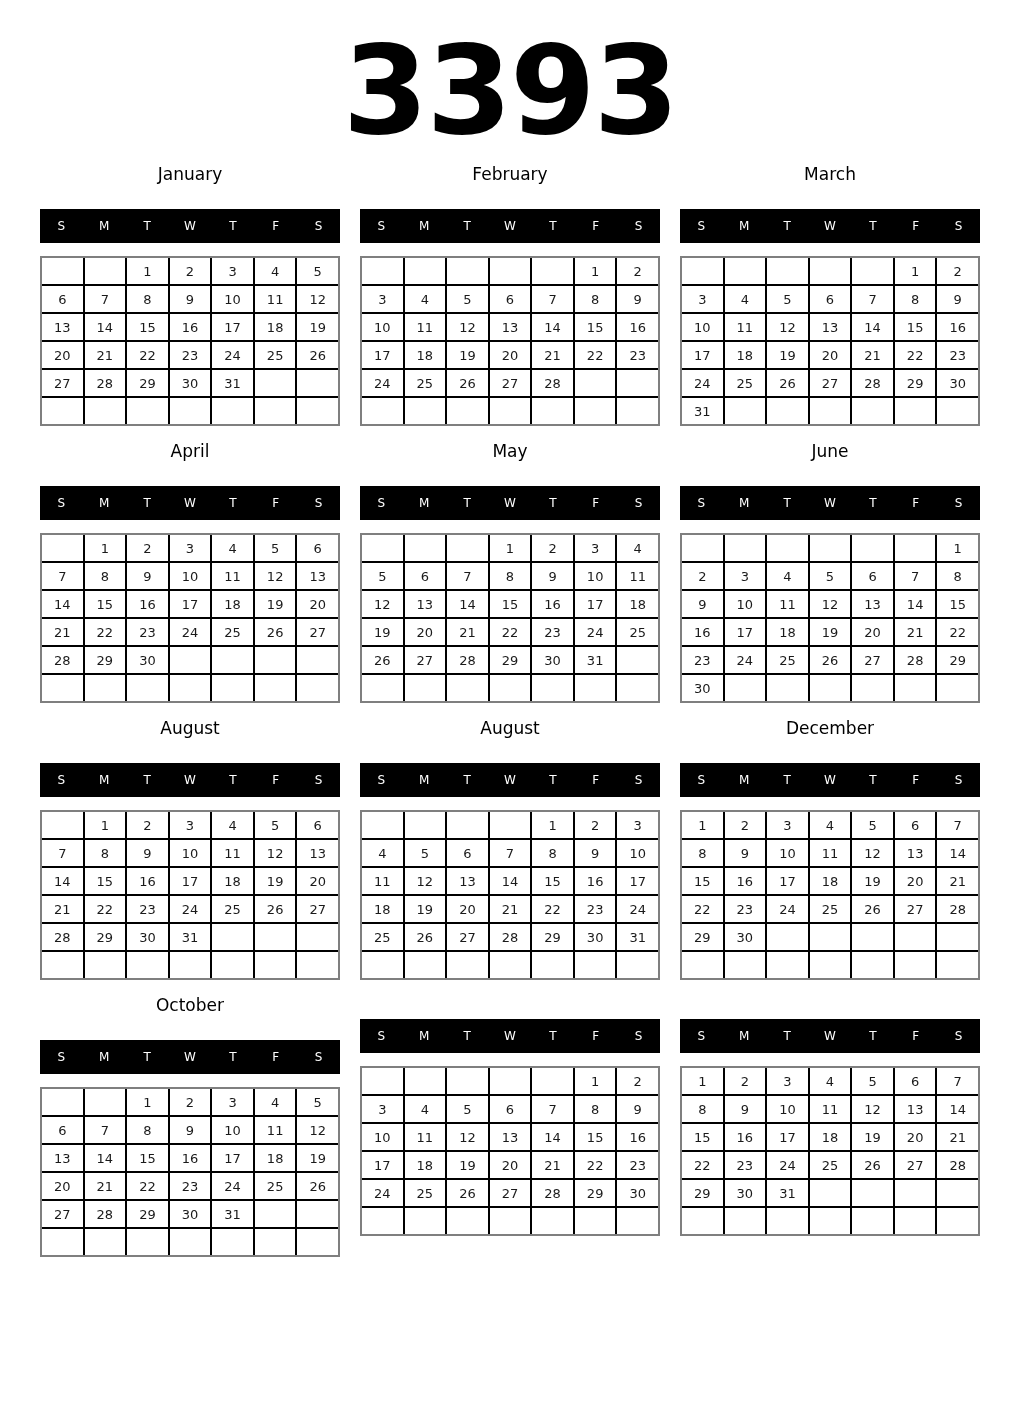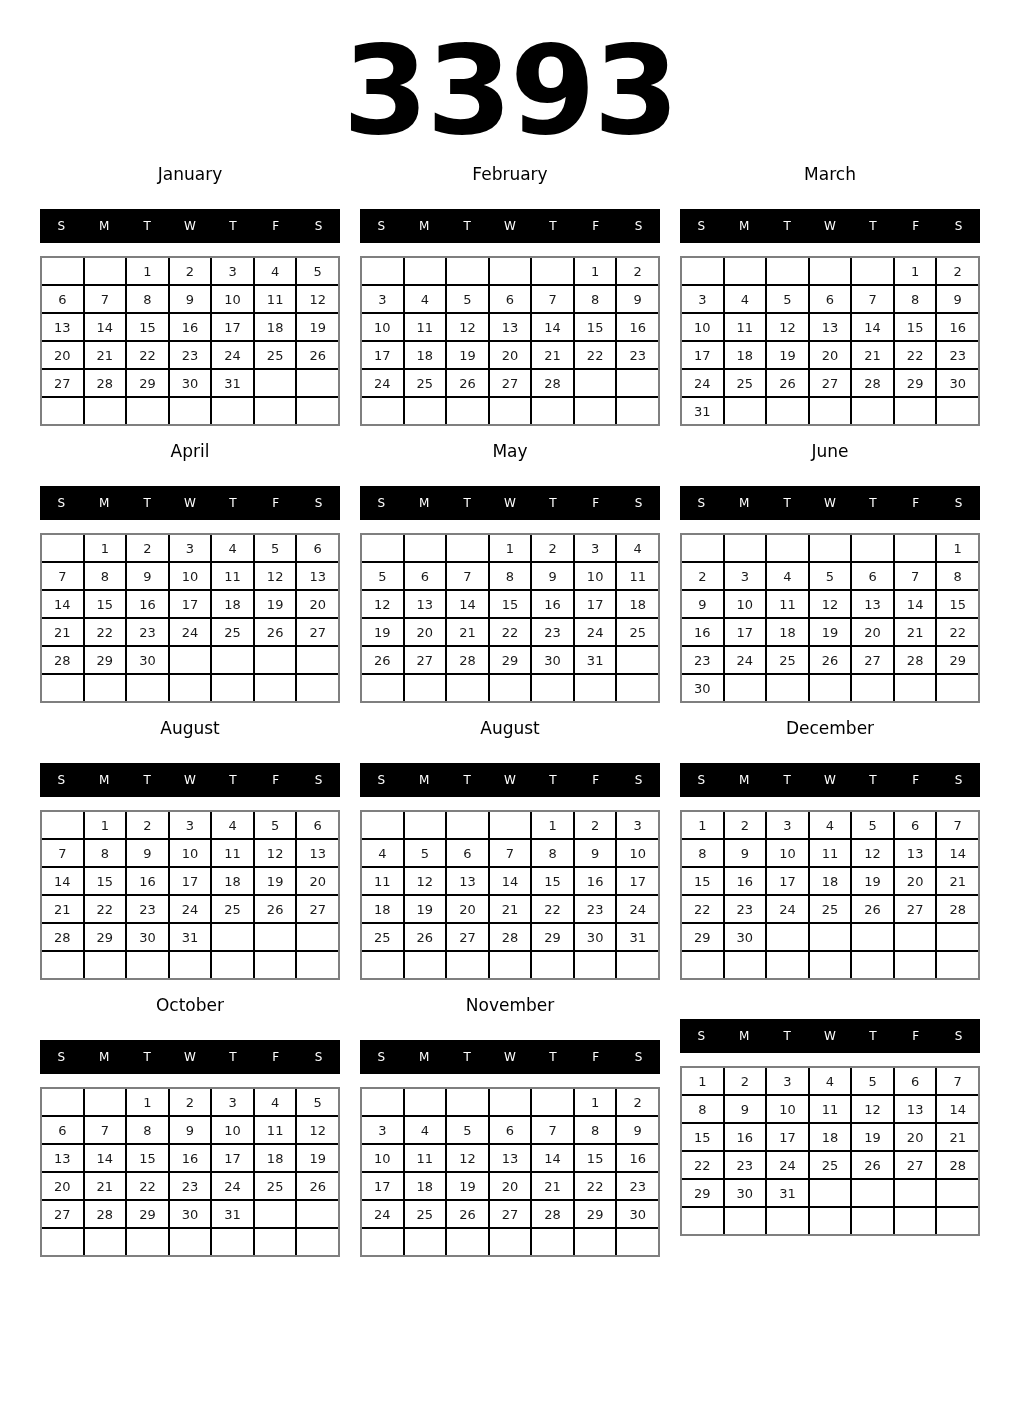--- a/index.html
+++ b/index.html
@@ -638,21 +638,20 @@
         <div class="dcell"></div>
         <div class="dcell"></div>
         <div class="dcell"></div>
         <div class="dcell"></div>
         <div class="dcell"></div>
         <div class="dcell"></div>
         <div class="dcell"></div>
       </div>
     </section>
     <section class="month">
-      <h2 class="month-name">November</h2>
       <div class="weekbar">
         <div class="wcell">S</div>
         <div class="wcell">M</div>
         <div class="wcell">T</div>
         <div class="wcell">W</div>
         <div class="wcell">T</div>
         <div class="wcell">F</div>
         <div class="wcell">S</div>
       </div>
       <div class="dgrid">

